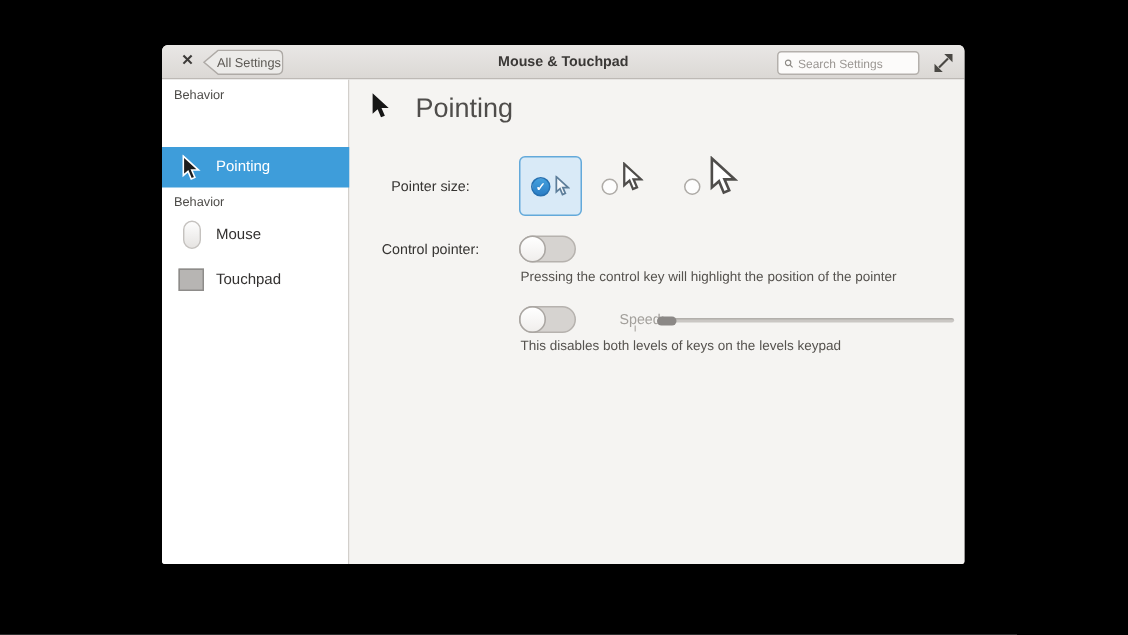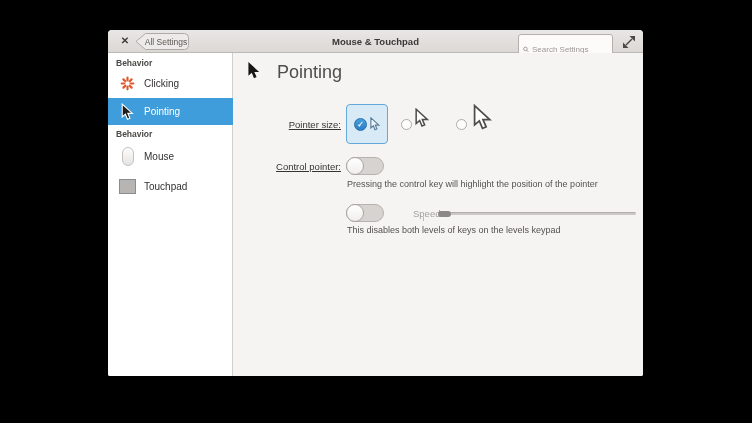--- a/index.html
+++ b/index.html
@@ -19,56 +19,56 @@
     font-size: 10px; font-weight: bold; color: #3c3a38; text-align: center;
     line-height: 16px; cursor: default; }
   .back-btn { position: absolute; left: 27px; top: 3px; width: 54px; height: 17px; }
   .back-btn text { font-family: "Liberation Sans", sans-serif; font-size: 8.5px;
     fill: #5c5954; }
   .hdr-title { position: absolute; left: 0; right: 0; top: 0; height: 23px;
     text-align: center; line-height: 23px; font-size: 9.5px; font-weight: bold;
     color: #3a3836; }
   .search-box { position: absolute; left: 410px; top: 4px; width: 95px; height: 16px;
     background: #fcfbfa; border: 1px solid #b4b0ac; border-radius: 3px;
-    display: flex; align-items: center; padding: 14px 4px; }
+    display: flex; align-items: center; padding: 0 4px; }
   .search-box input { border: none; outline: none; background: transparent;
     font-family: "Liberation Sans", sans-serif; font-size: 8px; color: #6d6a66;
     width: 76px; margin-left: 3px; }
   .search-box input::placeholder { color: #9b9793; }
   .expand-btn { position: absolute; left: 514px; top: 5px; width: 14px; height: 14px; }
 
   
   .winbody { display: flex; height: 323px; }
   .sidebar { position: relative; width: 125px; background: #ffffff;
     border-right: 1px solid #d2cfcb; flex: none; }
   .content { position: relative; flex: 1; background: #f5f4f2; }
 
   
-  .sb-header { position: absolute; left: 8px; font-size: 8.5px; font-weight: bold;
+  .sb-header { position: absolute; left: 8px; font-size: 8.5px; font-weight: normal;
     color: #4c4a47; }
   .sb-item { position: absolute; left: 0; width: 125px; height: 27px;
     display: flex; align-items: center; }
   .sb-item .sb-icon { width: 17px; height: 22px; margin-left: 11px;
     display: flex; align-items: center; justify-content: center; flex: none; }
   .sb-item .sb-label { margin-left: 8px; font-size: 10px; color: #333130; }
   .sb-item.selected { background: #3e9dda; }
   .sb-item.selected .sb-label { color: #ffffff; }
 
   .mouse-shape { width: 12px; height: 19px; border-radius: 6px;
     background: linear-gradient(#fdfdfd, #e6e4e2); border: 1px solid #c5c2bf; }
   .touchpad-shape { width: 17px; height: 15px; background: #b7b5b3;
     border: 1px solid #8e8c8a; }
 
   
   .page-title { position: absolute; left: 44px; top: 9px; font-size: 18px;
     color: #4f4d4b; }
   .title-cursor { position: absolute; left: 14px; top: 8px; }
 
-  .row-label { position: absolute; left: 0; width: 108px; text-align: right;
-    font-size: 9.5px; color: #363432; text-decoration: underline; }
+  .row-label { position: absolute; left: 0; width: 108px; text-align: center;
+    font-size: 9.5px; color: #363432; }
   .row-desc { position: absolute; left: 114px; font-size: 9px; color: #55524e; text-align: center; }
 
   .size-option-selected { position: absolute; left: 113px; top: 51px; width: 42px;
     height: 40px; background: #d9eaf7; border: 1px solid #63a9da; border-radius: 4px;
     display: flex; align-items: center; justify-content: center; gap: 3px; }
   .radio-checked { width: 13px; height: 13px; border-radius: 50%;
     background: linear-gradient(#44a0dd, #2b7ec6); border: 1px solid #2670b0;
     color: #fff; font-size: 8px; line-height: 12px; text-align: center;
     font-weight: bold; flex: none; }
   .radio-empty { position: absolute; width: 11px; height: 11px; border-radius: 50%;
@@ -119,37 +119,20 @@
         <polygon points="1,13 1,7.5 6.5,13" fill="#4a4844"></polygon>
         <line x1="4" y1="10" x2="10" y2="4" stroke="#4a4844" stroke-width="1.4"></line>
       </svg>
     </div>
 
     <div class="winbody">
 
       <div class="sidebar">
         <div class="sb-header" style="top:5px">Behavior</div>
 
-        <div class="sb-item" style="top:17px">
-          <span class="sb-icon">
-            <svg width="15" height="15" viewBox="0 0 16 16">
-              <g stroke="#e2562b" stroke-width="2.3" stroke-linecap="round">
-                <line x1="8" y1="1.8" x2="8" y2="4.8"></line>
-                <line x1="12.4" y1="3.6" x2="10.3" y2="5.7"></line>
-                <line x1="14.2" y1="8" x2="11.2" y2="8"></line>
-                <line x1="12.4" y1="12.4" x2="10.3" y2="10.3"></line>
-                <line x1="8" y1="14.2" x2="8" y2="11.2"></line>
-                <line x1="3.6" y1="12.4" x2="5.7" y2="10.3"></line>
-                <line x1="1.8" y1="8" x2="4.8" y2="8"></line>
-                <line x1="3.6" y1="3.6" x2="5.7" y2="5.7"></line>
-              </g>
-            </svg>
-          </span>
-          <span class="sb-label">Clicking</span>
-        </div>
 
         <div class="sb-item selected" style="top:45px">
           <span class="sb-icon">
             <svg width="13" height="18" viewBox="0 0 12 17">
               <path d="M1 1 L1 13.2 L4 10.6 L6 15.4 L8.3 14.4 L6.3 9.8 L10.6 9.8 Z" fill="#1d1d1d" stroke="#ffffff" stroke-width="1"></path>
             </svg>
           </span>
           <span class="sb-label">Pointing</span>
         </div>
 

